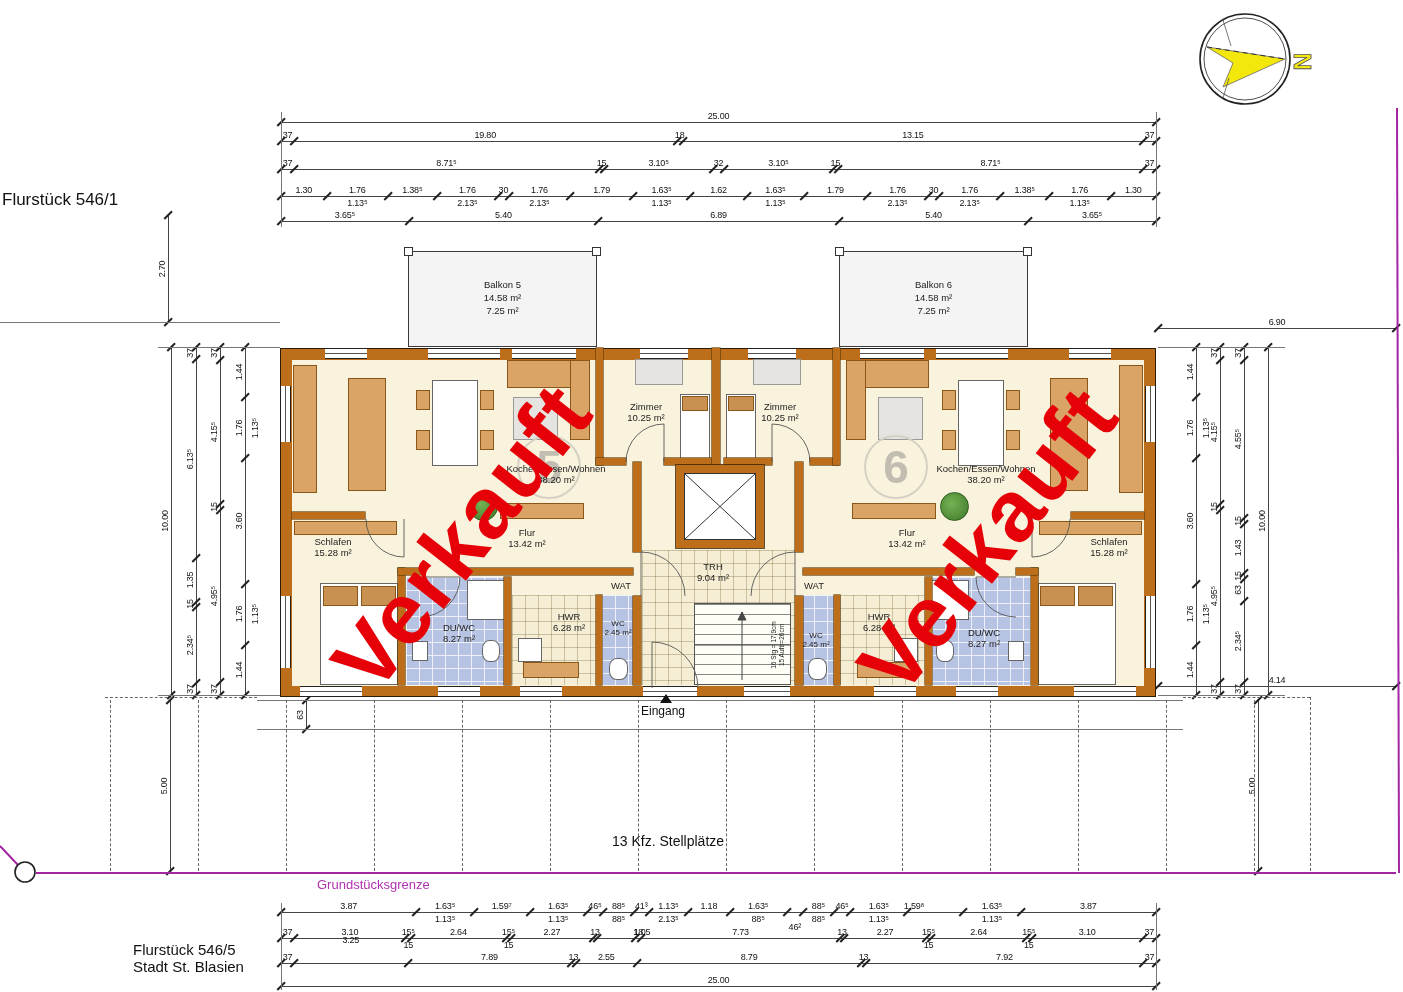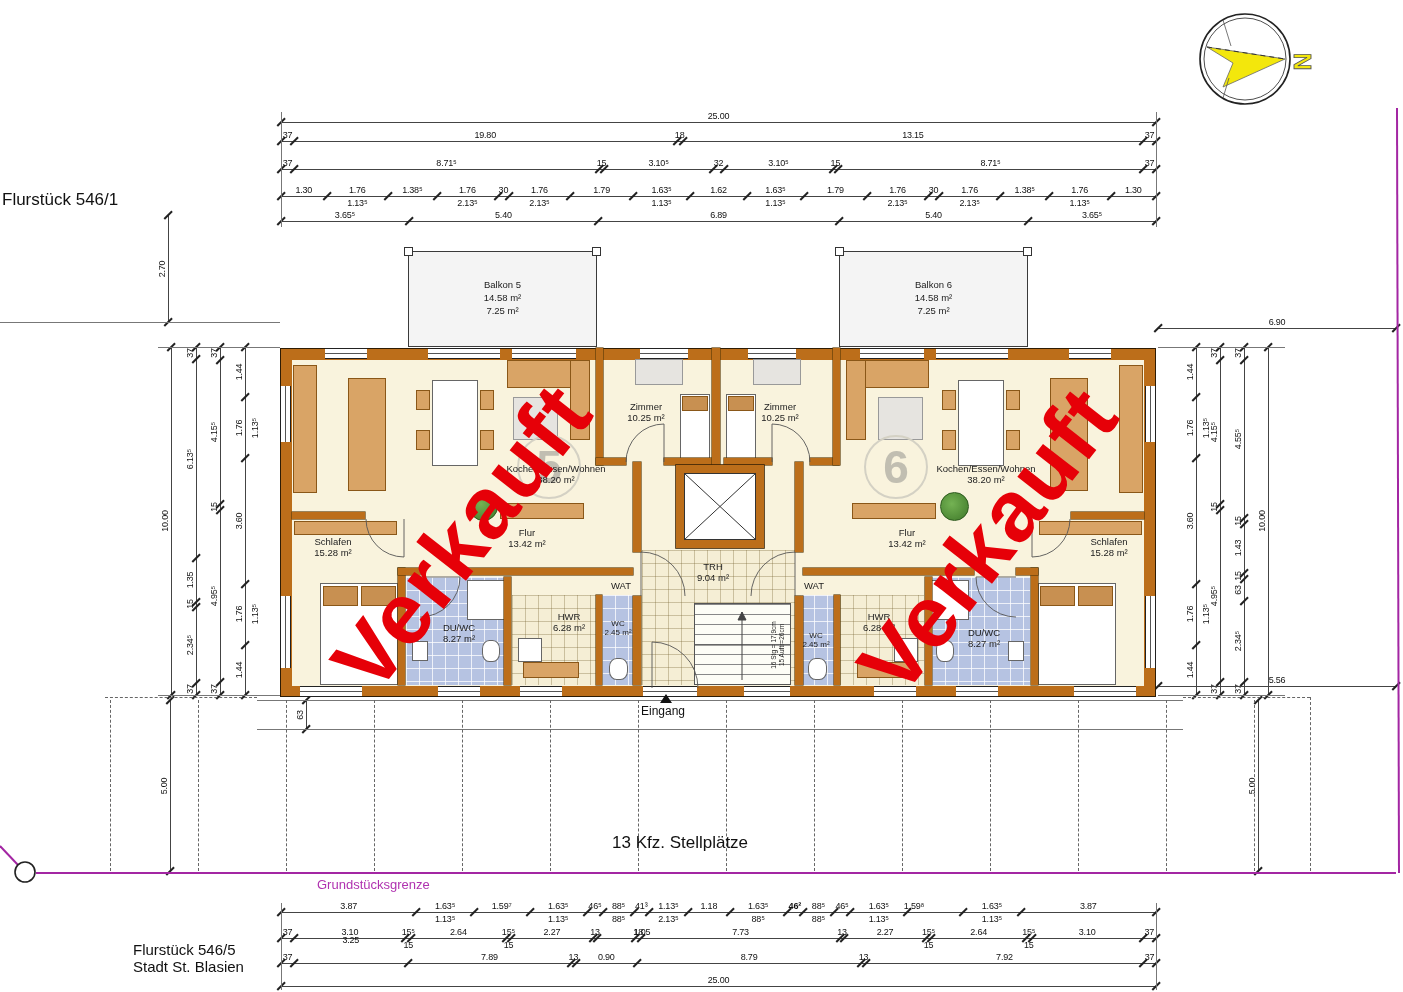--- a/index.html
+++ b/index.html
@@ -84,21 +84,21 @@
     <line x1="0" y1="846" x2="18" y2="865" stroke="#a326a3" stroke-width="2"></line>
     <circle cx="25" cy="872" r="10" fill="#fff" stroke="#222" stroke-width="1.6"></circle>
     <line x1="36" y1="873" x2="1396" y2="873" stroke="#a326a3" stroke-width="2"></line>
     <line x1="1397" y1="108" x2="1399" y2="873" stroke="#a326a3" stroke-width="2"></line>
   </svg>
 
   <div class="txt" style="left:2px;top:190px;font-size:17px;">Flurstück 546/1</div>
   <div class="txt" style="left:133px;top:941px;font-size:15px;">Flurstück 546/5</div>
   <div class="txt" style="left:133px;top:958px;font-size:15px;">Stadt St. Blasien</div>
   <div class="txt" style="left:317px;top:877px;font-size:13px;color:#b032b0;">Grundstücksgrenze</div>
-  <div class="txt" style="left:612px;top:833px;font-size:17px;">13 Kfz. Stellplätze</div>
+  <div class="txt" style="left:612px;top:833px;font-size:14px;">13 Kfz. Stellplätze</div>
   <div class="txt" style="left:641px;top:704px;font-size:12px;">Eingang</div>
   <div class="tri-up" style="left:660px;top:694px;"></div>
 
   <div class="balcony" style="left:408px;">
     <div class="bal-label">
       <div>Balkon 5</div>
       <div>14.58 m²</div>
       <div>7.25 m²</div>
     </div>
   </div>
@@ -384,21 +384,21 @@
       <div class="dim-label" style="left: 348.725px; top: 911px;">3.87</div>
       <div class="dim-label" style="left: 445.062px; top: 911px;">1.63⁵</div>
       <div class="dim-label" style="left: 501.622px; top: 911px;">1.59⁷</div>
       <div class="dim-label" style="left: 558.182px; top: 911px;">1.63⁵</div>
       <div class="dim-label" style="left: 594.932px; top: 911px;">46⁵</div>
       <div class="dim-label" style="left: 618.557px; top: 911px;">88⁵</div>
       <div class="dim-label" style="left: 641.272px; top: 911px;">41³</div>
       <div class="dim-label" style="left: 668.362px; top: 911px;">1.13⁵</div>
       <div class="dim-label" style="left: 708.875px; top: 911px;">1.18</div>
       <div class="dim-label" style="left: 758.137px; top: 911px;">1.63⁵</div>
-      <div class="dim-label" style="left: 794.835px; top: 911px; font-weight: bold;">46²</div>
+      <div class="dim-label" style="left: 794.835px; top: 932px;">46²</div>
       <div class="dim-label" style="left: 818.407px; top: 911px;">88⁵</div>
       <div class="dim-label" style="left: 842.032px; top: 911px;">46⁵</div>
       <div class="dim-label" style="left: 878.783px; top: 911px;">1.63⁵</div>
       <div class="dim-label" style="left: 914px; top: 911px;">1.59⁸</div>
       <div class="dim-label" style="left: 991.938px; top: 911px;">1.63⁵</div>
       <div class="dim-label" style="left: 1088.28px; top: 911px;">3.87</div>
       <div class="dim-sub" style="left: 445.062px; top: 914px;">1.13⁵</div>
       <div class="dim-sub" style="left: 558.182px; top: 914px;">1.13⁵</div>
       <div class="dim-sub" style="left: 618.557px; top: 914px;">88⁵</div>
       <div class="dim-sub" style="left: 668.362px; top: 914px;">2.13⁵</div>
@@ -454,21 +454,21 @@
       <div class="tick" style="left: 575.7px; top: 963px;"></div>
       <div class="tick" style="left: 636.95px; top: 963px;"></div>
       <div class="tick" style="left: 861.3px; top: 963px;"></div>
       <div class="tick" style="left: 865.85px; top: 963px;"></div>
       <div class="tick" style="left: 1143.05px; top: 963px;"></div>
       <div class="tick" style="left: 1156px; top: 963px;"></div>
       <div class="dim-label" style="left: 287.475px; top: 962px;">37</div>
       <div class="dim-label" style="left: 350.825px; top: 945px;">3.25</div>
       <div class="dim-label" style="left: 489.425px; top: 962px;">7.89</div>
       <div class="dim-label" style="left: 573.425px; top: 962px;">13</div>
-      <div class="dim-label" style="left: 606.325px; top: 962px;">0.90</div>
+      <div class="dim-label" style="left: 606.325px; top: 962px;">2.55</div>
       <div class="dim-label" style="left: 749.125px; top: 962px;">8.79</div>
       <div class="dim-label" style="left: 863.575px; top: 962px;">13</div>
       <div class="dim-label" style="left: 1004.45px; top: 962px;">7.92</div>
       <div class="dim-label" style="left: 1149.53px; top: 962px;">37</div>
       <div class="dim-line-h" style="left: 281px; top: 986px; width: 875px;"></div>
       <div class="tick" style="left: 281px; top: 986px;"></div>
       <div class="tick" style="left: 1156px; top: 986px;"></div>
       <div class="dim-label" style="left: 718.5px; top: 985px;">25.00</div>
       <div class="dim-line-v" style="left: 171px; top: 347px; height: 348px;"></div>
       <div class="tick" style="left: 171px; top: 347px;"></div>
@@ -566,21 +566,21 @@
       <div class="tick" style="left: 168px; top: 215px;"></div>
       <div class="tick" style="left: 168px; top: 322px;"></div>
       <div class="dim-label-v" style="left: 162px; top: 268.5px;">2.70</div>
       <div class="dim-line-h" style="left: 1158px; top: 328px; width: 238px;"></div>
       <div class="tick" style="left: 1158px; top: 328px;"></div>
       <div class="tick" style="left: 1396px; top: 328px;"></div>
       <div class="dim-label" style="left: 1277px; top: 327px;">6.90</div>
       <div class="dim-line-h" style="left: 1158px; top: 686px; width: 238px;"></div>
       <div class="tick" style="left: 1158px; top: 686px;"></div>
       <div class="tick" style="left: 1396px; top: 686px;"></div>
-      <div class="dim-label" style="left: 1277px; top: 685px;">5.56</div>
+      <div class="dim-label" style="left: 1277px; top: 685px;">4.14</div>
       <div class="dim-line-v" style="left: 170px; top: 700px; height: 171px;"></div>
       <div class="tick" style="left: 170px; top: 700px;"></div>
       <div class="tick" style="left: 170px; top: 871px;"></div>
       <div class="dim-label-v" style="left: 164px; top: 785.5px;">5.00</div>
       <div class="dim-line-v" style="left: 1258px; top: 700px; height: 171px;"></div>
       <div class="tick" style="left: 1258px; top: 700px;"></div>
       <div class="tick" style="left: 1258px; top: 871px;"></div>
       <div class="dim-label-v" style="left: 1252px; top: 785.5px;">5.00</div>
       <div class="dim-line-v" style="left: 306px; top: 700px; height: 29px;"></div>
       <div class="tick" style="left: 306px; top: 700px;"></div>

